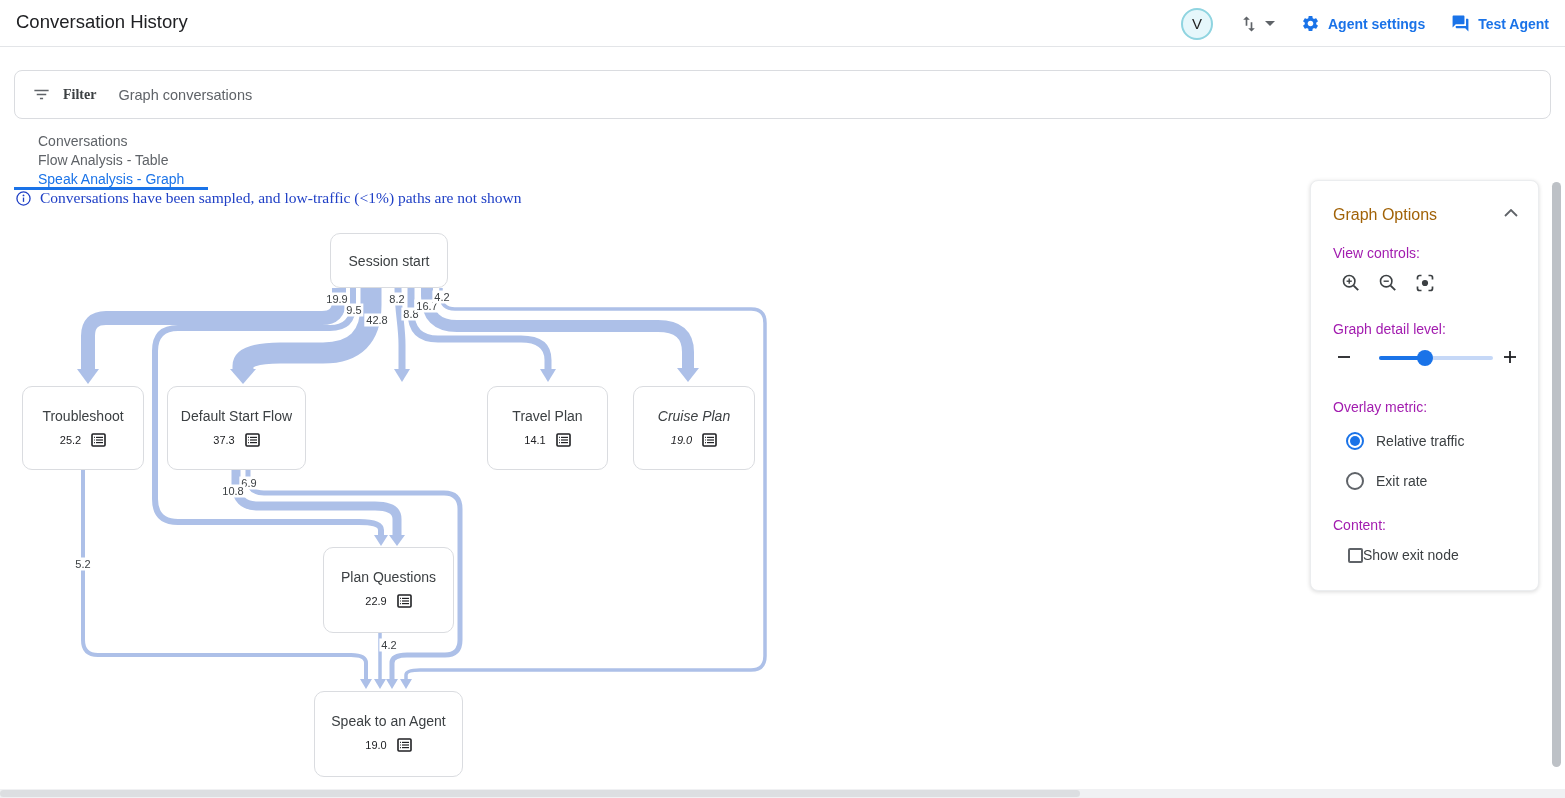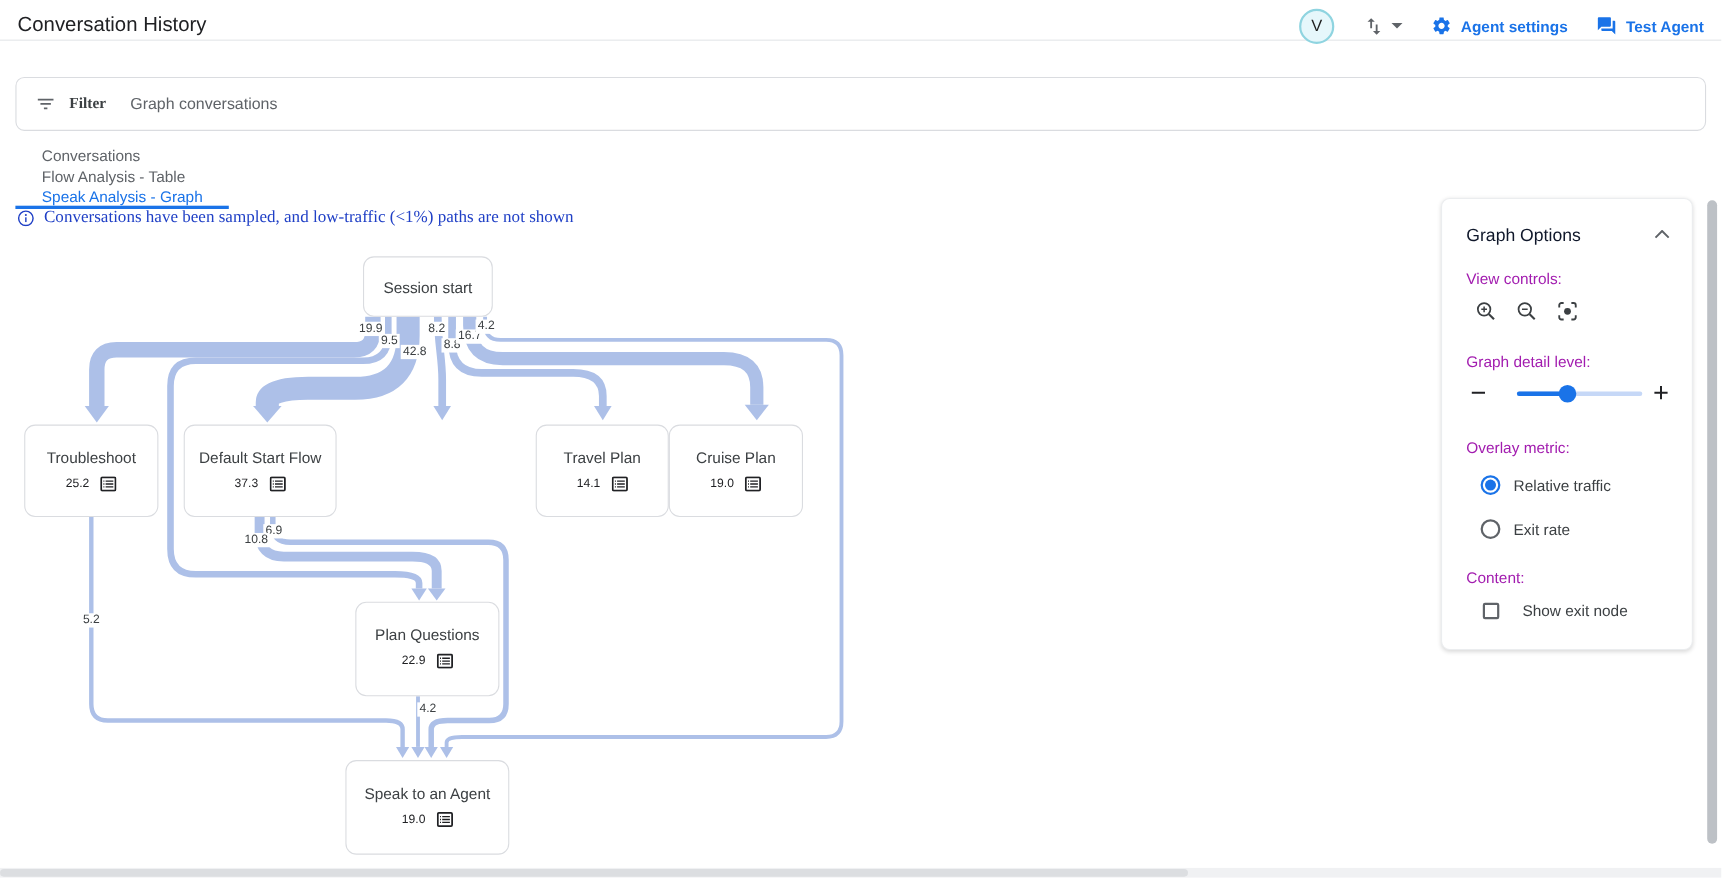--- a/index.html
+++ b/index.html
@@ -1,21 +1,21 @@
 <!DOCTYPE html>
 <html><head>
 <meta charset="utf-8">
 <style>
   * { margin:0; padding:0; box-sizing:border-box; }
   html,body { width:1565px; height:798px; overflow:hidden; background:#fff;
     font-family:"Liberation Sans", sans-serif; color:#202124; }
   #app { position:relative; width:1565px; height:798px; background:#fff; }
 
   
-  .header { position:absolute; left:0; top:0; width:1565px; height:37px;
+  .header { position:absolute; left:0; top:0; width:1565px; height:47px;
     border-bottom:1px solid #e3e5e8; display:flex; align-items:center; }
   .page-title { position:absolute; left:16px; top:11px; font-size:18.5px; color:#202124; }
   .header-right { position:absolute; right:16px; top:0; height:47px; display:flex; align-items:center; gap:26px; }
   .avatar { width:32px; height:32px; border-radius:50%; background:#e6f7fb; border:2px solid #8fd4e0;
     display:flex; align-items:center; justify-content:center; font-size:15px; color:#1f1f1f; cursor:pointer; }
   .sort-group { display:flex; align-items:center; gap:6px; color:#5f6368; cursor:pointer; }
   .caret-down { width:0; height:0; border-left:5px solid transparent; border-right:5px solid transparent;
     border-top:5px solid #5f6368; }
   .header-link { display:flex; align-items:center; gap:8px; color:#1a73e8; font-size:14px; font-weight:600; cursor:pointer; }
 
@@ -45,41 +45,41 @@
   .gnode-center .gnode-title { margin-top:0; }
   .gnode-value-row { display:flex; align-items:center; gap:10px; margin-top:9px; }
   .gnode-value { font-size:11px; color:#202124; }
   .gnode-table-icon { color:#202124; display:flex; cursor:pointer; }
   .edge-label { position:absolute; transform:translate(-50%,-50%); font-size:11px; color:#3c4043;
     background:#fff; padding:0 2px; line-height:13px; }
 
   
   .panel { position:absolute; left:1310px; top:180px; width:229px; height:411px; background:#fff;
     border:1px solid #ebedef; border-radius:8px; box-shadow:0 1px 4px rgba(0,0,0,.15); }
-  .panel-title { position:absolute; left:22px; top:25px; font-size:16px; color:#0f172a; }
+  .panel-title { position:absolute; left:22px; top:25px; font-size:16px; color:#a16207; }
   .panel-chevron { position:absolute; right:20px; top:28px; color:#5f6368; cursor:pointer; display:flex; }
   .panel-label { position:absolute; left:22px; font-size:14px; color:#a21caf; }
   .view-icons { position:absolute; left:30px; top:92px; display:flex; gap:17px; color:#3c4043; }
   .view-icons .vicon { cursor:pointer; display:flex; }
   .slider-row { position:absolute; left:22px; top:165px; width:186px; height:24px; }
   .slider-minus,.slider-plus { position:absolute; top:2px; color:#202124; cursor:pointer; display:flex; }
   .slider-minus { left:2px; } .slider-plus { right:0; }
   .slider-track { position:absolute; left:46px; top:10px; width:114px; height:4px; border-radius:2px;
     background:#c6d8f7; cursor:pointer; }
   .slider-fill { position:absolute; left:0; top:0; height:4px; border-radius:2px; background:#1a73e8; }
   .slider-thumb { position:absolute; top:-6px; width:16px; height:16px; border-radius:50%;
     background:#1a73e8; cursor:pointer; }
   .radio-row { position:absolute; left:35px; display:flex; align-items:center; gap:12px; cursor:pointer; }
   .radio-outer { width:18px; height:18px; border-radius:50%; border:2px solid #5f6368;
     display:flex; align-items:center; justify-content:center; }
   .radio-row.selected .radio-outer { border-color:#1a73e8; }
   .radio-inner { width:10px; height:10px; border-radius:50%; background:transparent; }
   .radio-row.selected .radio-inner { background:#1a73e8; }
   .radio-label { font-size:14px; color:#3c4043; }
-  .checkbox-row { position:absolute; left:37px; top:366px; display:flex; align-items:center; gap:21px; cursor:pointer; }
+  .checkbox-row { position:absolute; left:37px; top:366px; display:flex; align-items:center; cursor:pointer; }
   .checkbox-box { width:15px; height:15px; border:2px solid #5f6368; border-radius:2px; background:#fff; }
   .checkbox-label { font-size:14px; color:#3c4043; }
 
   
   .vscrollbar { position:absolute; right:4px; top:182px; width:9px; height:585px;
     background:#bdc1c6; border-radius:5px; cursor:pointer; }
   .hscroll-track { position:absolute; left:0; bottom:0; width:1565px; height:9px; background:#f0f1f3; }
   .hscroll-thumb { position:absolute; left:0; top:1px; width:1080px; height:7px; background:#dcdee1; border-radius:4px; cursor:pointer; }
 </style>
 </head>
@@ -228,21 +228,21 @@
             <line x1="5" y1="7" x2="12" y2="7" stroke="currentColor" stroke-width="1.2"></line>
             <line x1="5" y1="9.6" x2="12" y2="9.6" stroke="currentColor" stroke-width="1.2"></line>
             <line x1="3" y1="4.4" x2="3.9" y2="4.4" stroke="currentColor" stroke-width="1.2"></line>
             <line x1="3" y1="7" x2="3.9" y2="7" stroke="currentColor" stroke-width="1.2"></line>
             <line x1="3" y1="9.6" x2="3.9" y2="9.6" stroke="currentColor" stroke-width="1.2"></line>
           </svg>
         </span>
     </div>
   </div>
 
-  <div class="gnode" style="left:608px;top:386px;width:122px;height:84px;">
+  <div class="gnode" style="left:633px;top:386px;width:122px;height:84px;font-style:italic;">
     <div class="gnode-title">Cruise Plan</div>
     <div class="gnode-value-row">
       <span class="gnode-value">19.0</span>
       <span class="gnode-table-icon">
           <svg width="15" height="14" viewBox="0 0 15 14">
             <rect x="1" y="1" width="13" height="12" rx="1" fill="none" stroke="currentColor" stroke-width="1.6"></rect>
             <line x1="5" y1="4.4" x2="12" y2="4.4" stroke="currentColor" stroke-width="1.2"></line>
             <line x1="5" y1="7" x2="12" y2="7" stroke="currentColor" stroke-width="1.2"></line>
             <line x1="5" y1="9.6" x2="12" y2="9.6" stroke="currentColor" stroke-width="1.2"></line>
             <line x1="3" y1="4.4" x2="3.9" y2="4.4" stroke="currentColor" stroke-width="1.2"></line>

